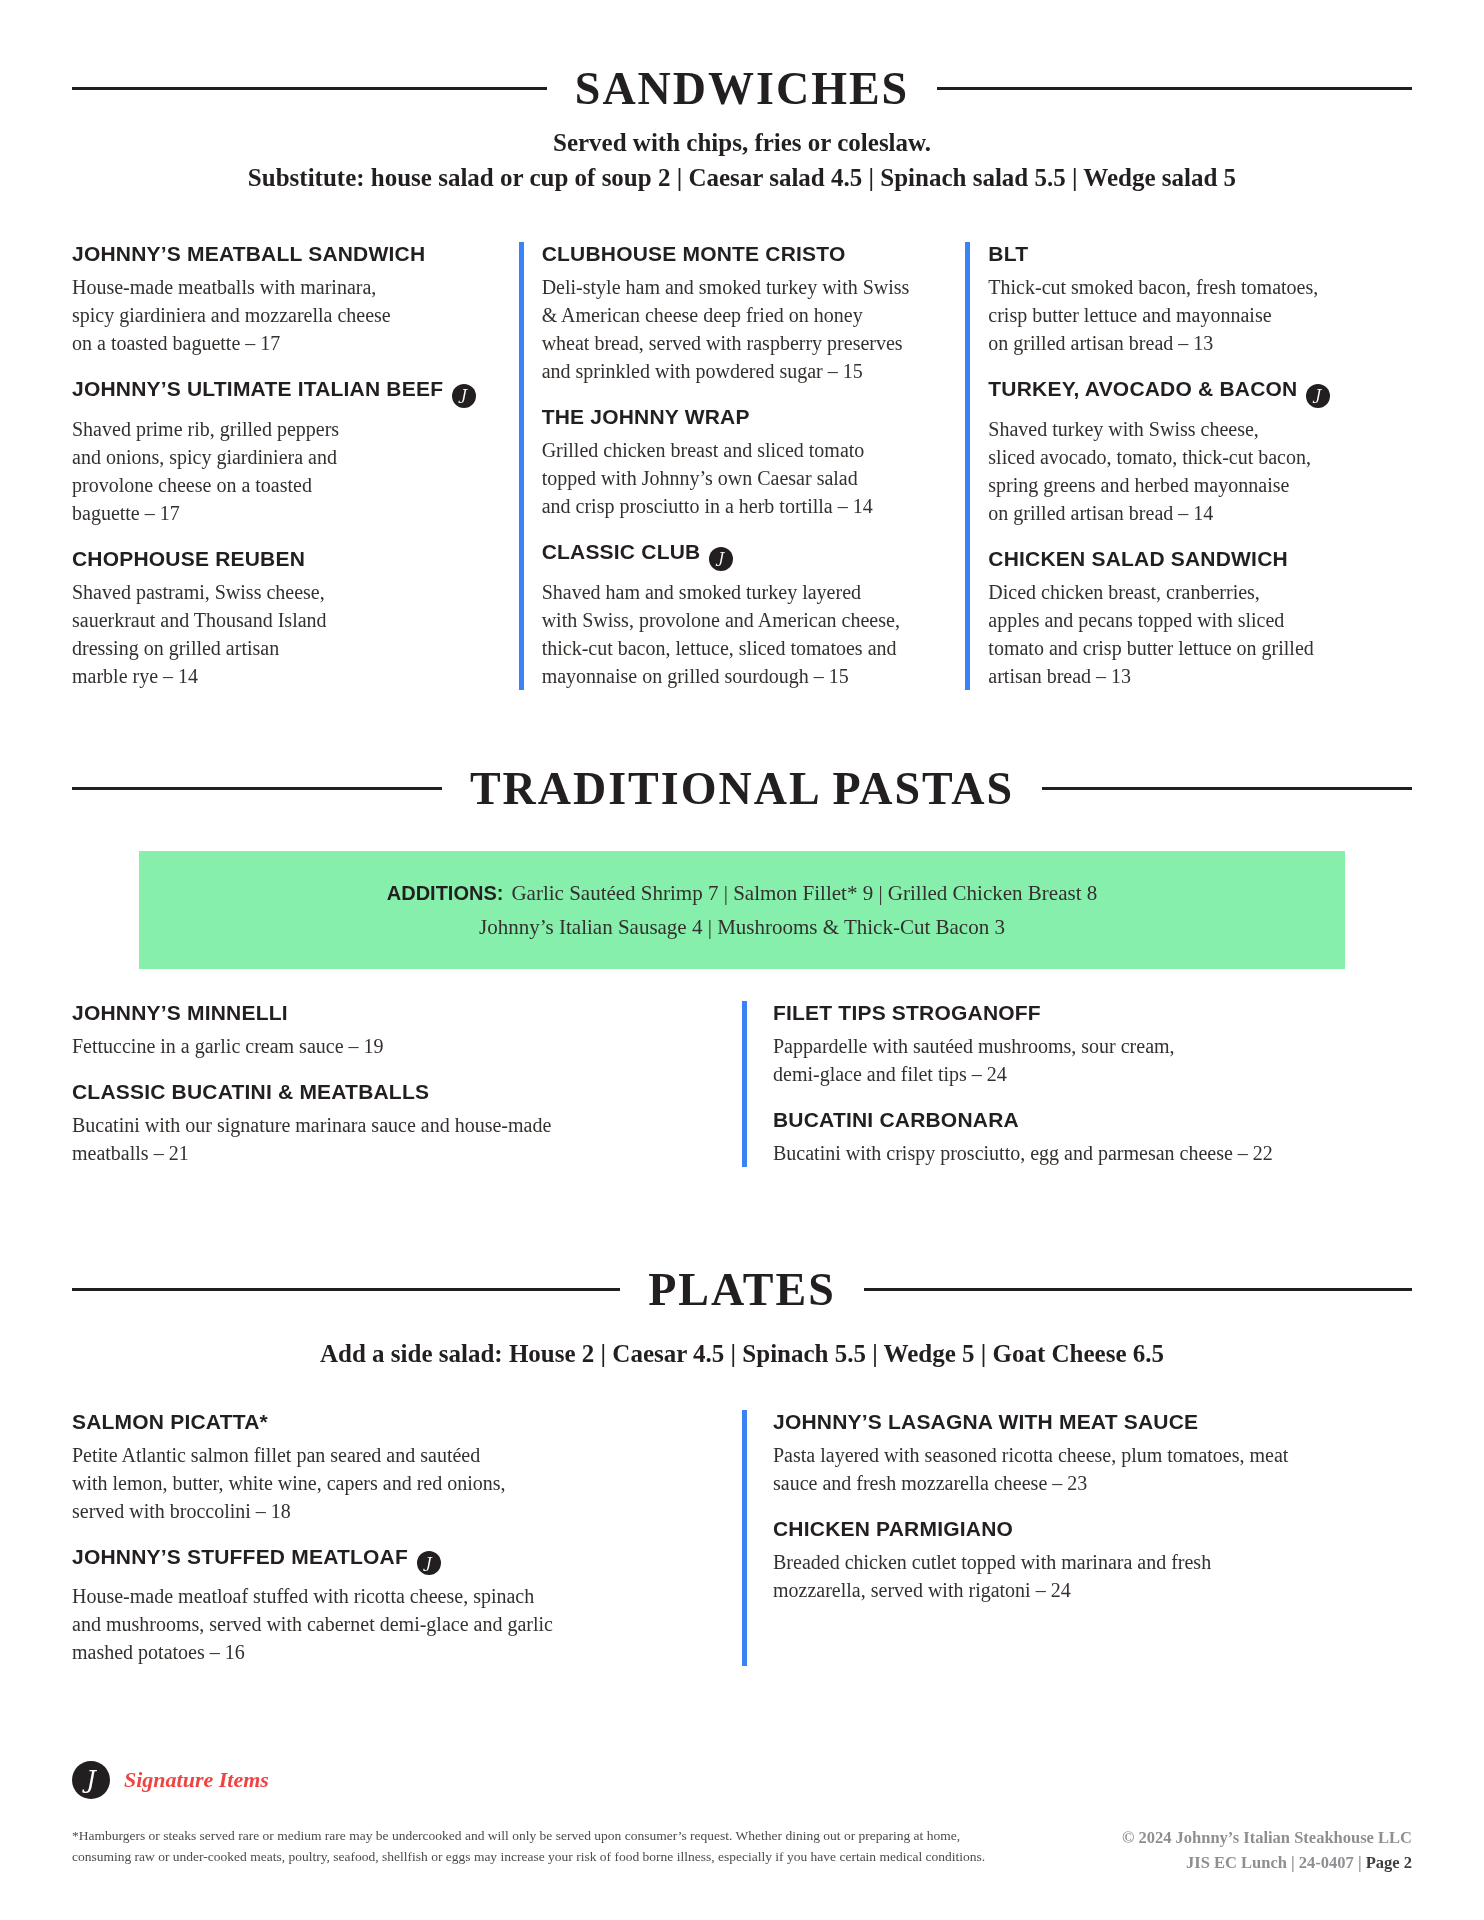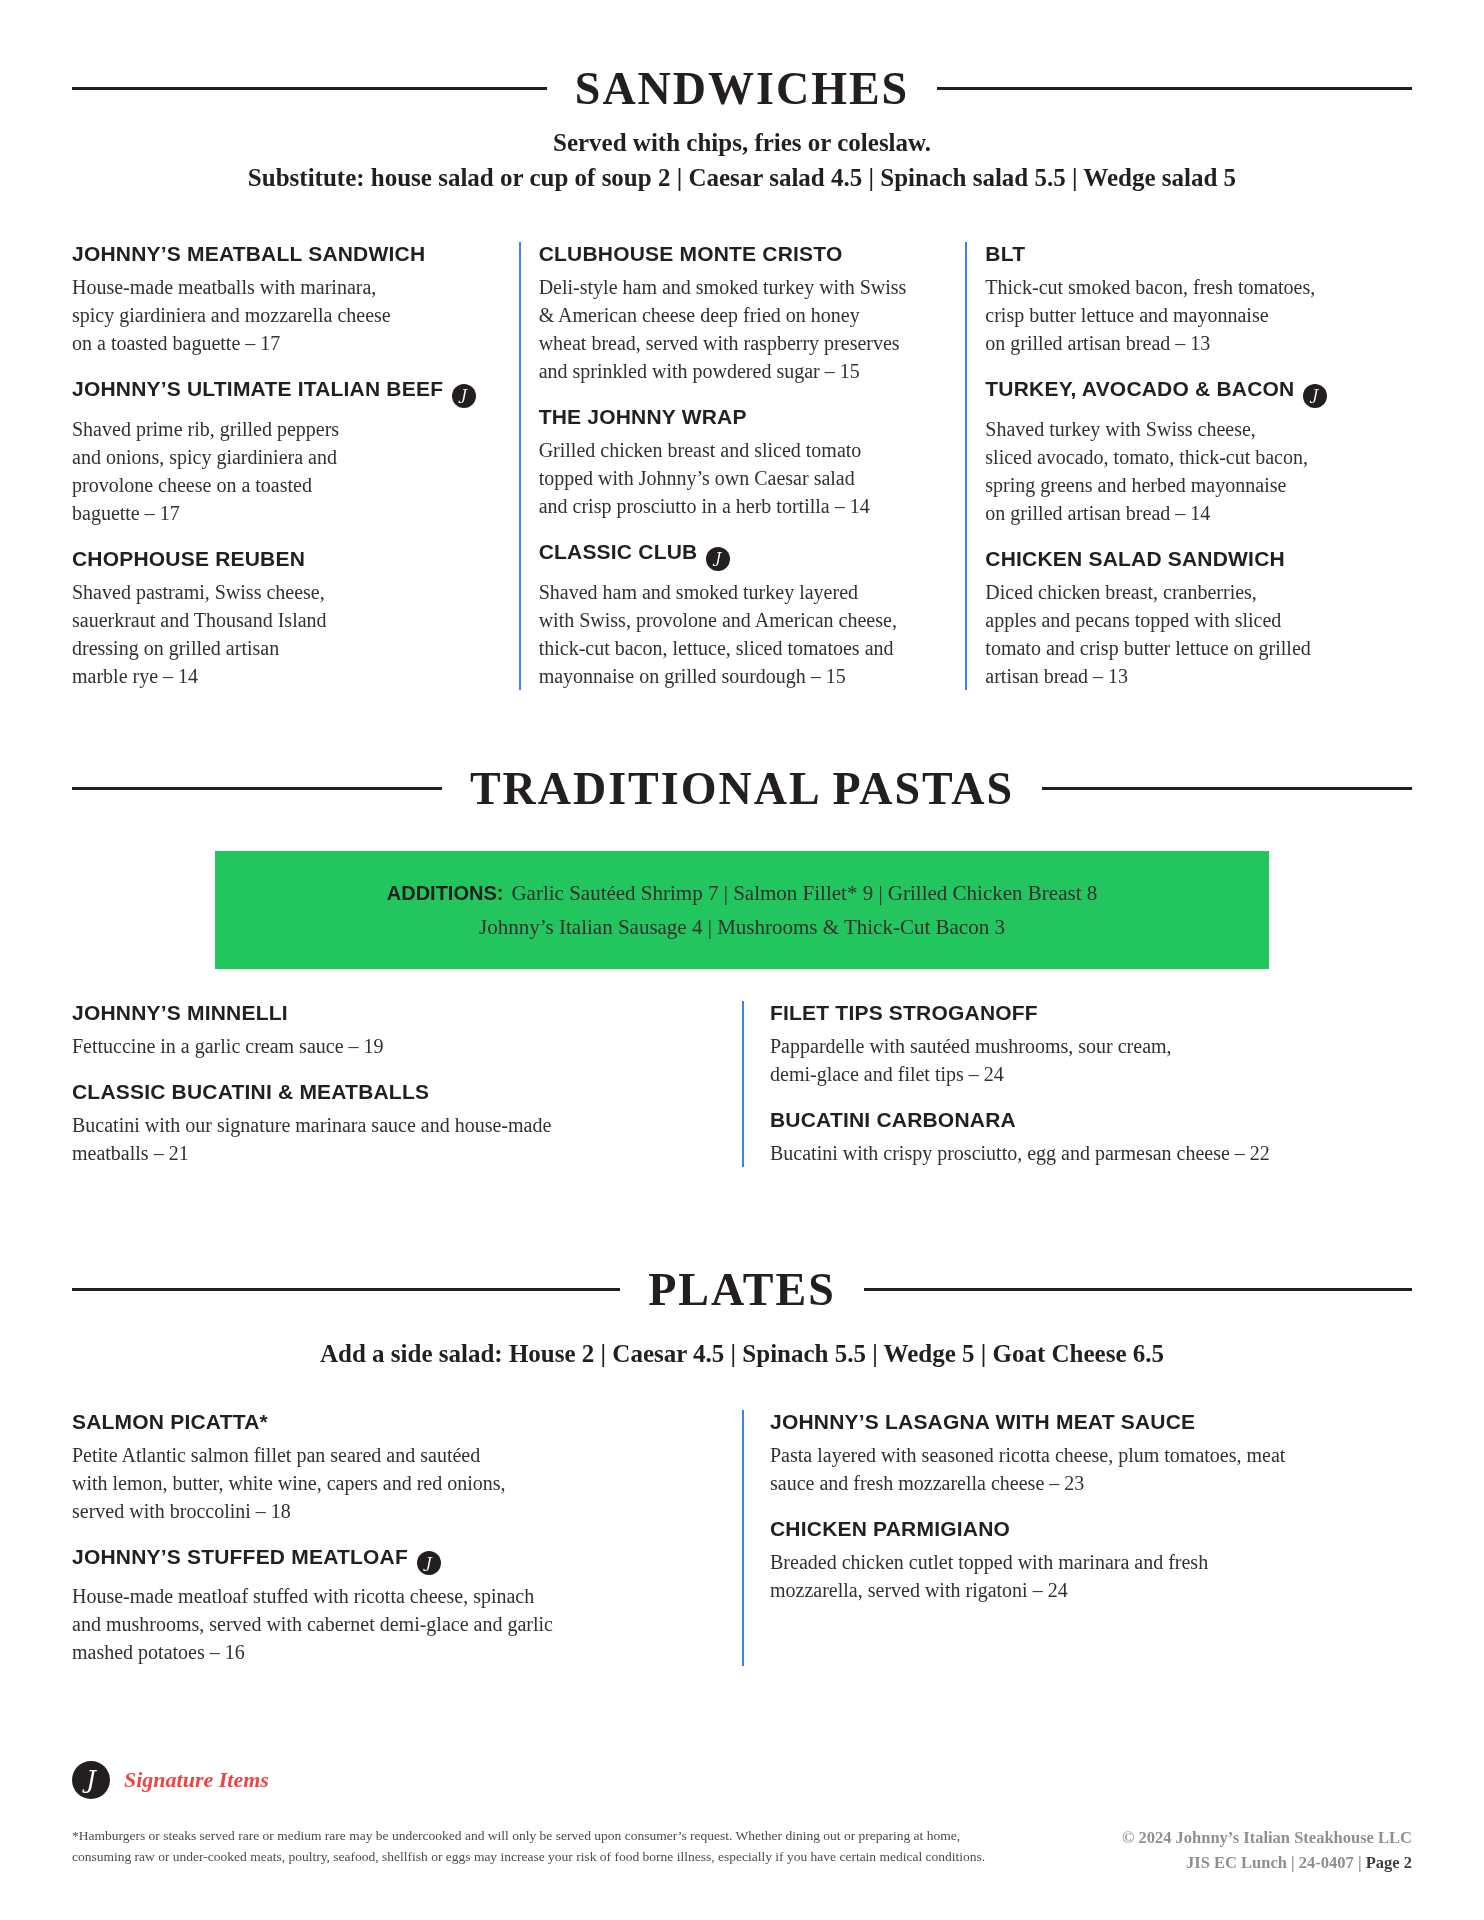--- a/index.html
+++ b/index.html
@@ -23,21 +23,21 @@
 
   .center-line { text-align: center; font-weight: 700; font-size: 25px; color: #231f20; }
   .served-line { margin-top: 14px; }
   .substitute-line { margin-top: 7px; }
 
   
   .cols { display: grid; margin-top: 50px; }
   .cols3 { grid-template-columns: 1fr 1fr 1fr; }
   .cols2 { grid-template-columns: 1fr 1fr; }
   .col { }
-  .cols .col + .col { border-left: 2px solid #3b82f6; padding-left: 18px; }
+  .cols .col + .col { border-left: 5px solid #3b82f6; padding-left: 18px; }
   .cols2 .col + .col { padding-left: 26px; }
 
   .item + .item { margin-top: 20px; }
   .item-name {
     font-family: "Liberation Sans", sans-serif;
     font-weight: 700; font-size: 21px; letter-spacing: 0.2px;
     color: #231f20; margin-bottom: 7px;
   }
   .item-desc {
     font-family: "Liberation Serif", serif;
@@ -51,22 +51,22 @@
     width: 24px; height: 24px; border-radius: 50%;
     background: #231f20; margin-left: 9px; vertical-align: -4px;
   }
   .sig-glyph {
     font-family: "DejaVu Serif", serif; font-style: italic;
     color: #ffffff; font-size: 15px; line-height: 1; font-weight: 400;
   }
 
   
   .additions-box {
-    margin: 36px auto 0 auto; width: 1054px;
-    background: #22c55e; padding: 25px 30px; text-align: center;
+    margin: 36px auto 0 auto; width: 1206px;
+    background: #86efac; padding: 25px 30px; text-align: center;
   }
   .additions-line { font-size: 21px; line-height: 34px; color: #34302e; }
   .additions-label {
     font-family: "Liberation Sans", sans-serif;
     font-weight: 700; font-size: 20px; color: #231f20; margin-right: 8px;
   }
 
   .sandwiches-block .cols { margin-top: 50px; }
   .pastas-header { margin-top: 72px; }
   .pastas-cols { margin-top: 32px; }

